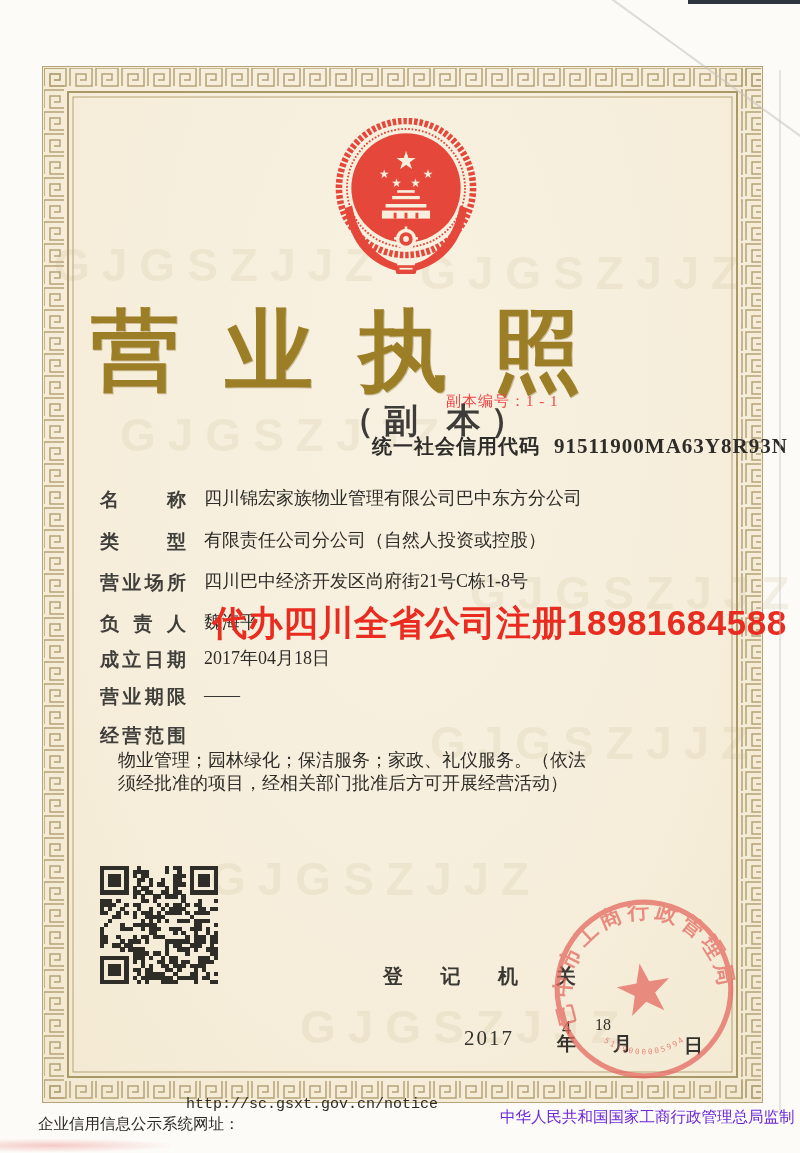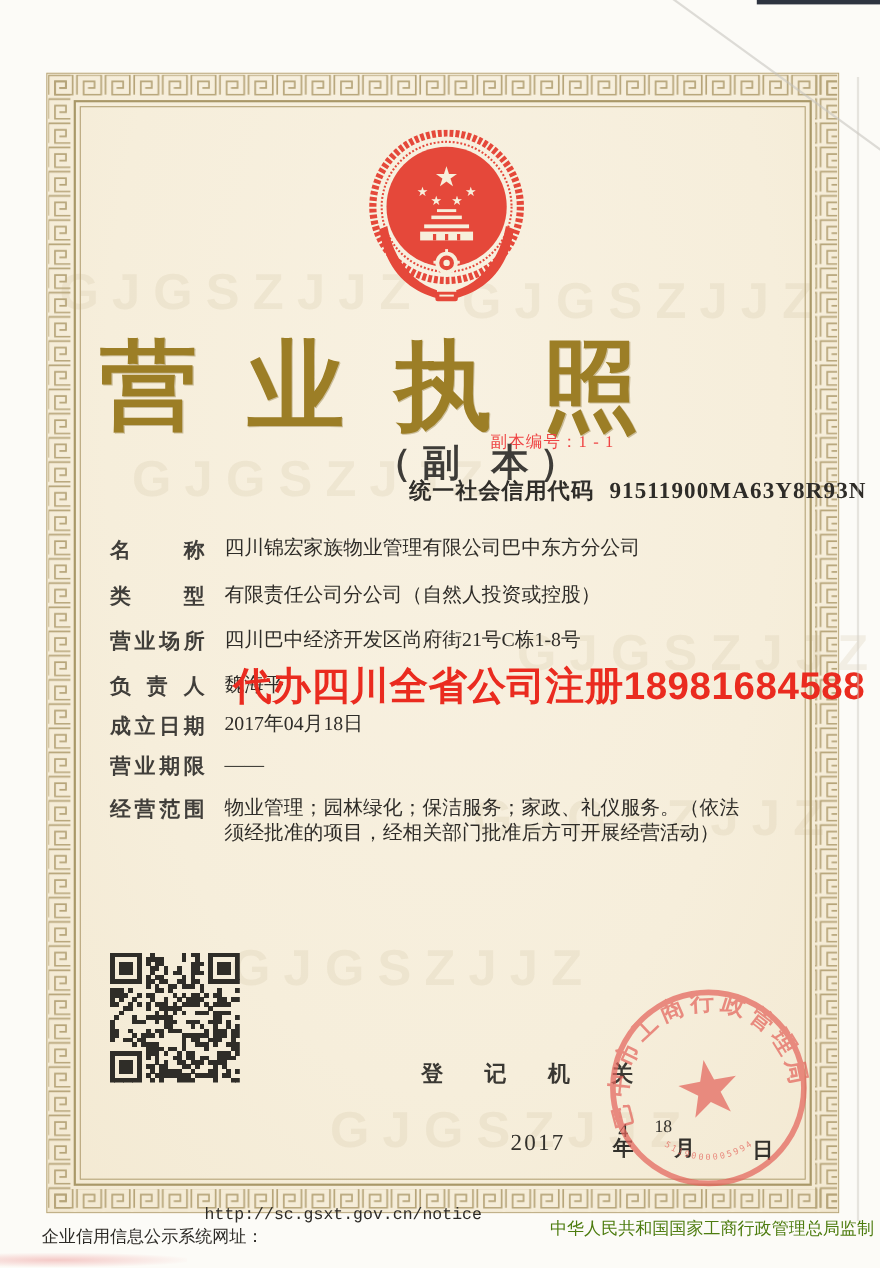--- a/index.html
+++ b/index.html
@@ -47,21 +47,21 @@
   
   .reg-label{position:absolute;left:383px;top:963px;font-size:20px;font-weight:700;color:#3a3833;
              letter-spacing:16px;white-space:nowrap;}
   .date-part{position:absolute;color:#33312c;font-family:"Liberation Serif",serif;}
   .seal{position:absolute;left:551px;top:896px;width:186px;height:186px;}
   
   .site-label{position:absolute;left:38px;top:1114px;font-size:15.5px;color:#2c2a26;
               font-family:"Liberation Serif",serif;}
   .site-url{position:absolute;left:186px;top:1096px;font-size:15px;color:#2c2a26;
             font-family:"Liberation Mono","DejaVu Sans Mono",monospace;}
-  .issuer{position:absolute;left:500px;top:1107px;font-size:15.5px;color:#4d7c0f;
+  .issuer{position:absolute;left:500px;top:1107px;font-size:15.5px;color:#6d28d9;
           font-family:"Liberation Serif",serif;}
 </style>
 </head>
 <body>
 
 <div class="sheet">
 
   <div class="paper-bg"></div>
 
   <div class="wm" style="left:54px;top:238px;">GJGSZJJZ</div>
@@ -143,21 +143,21 @@
     <span class="fvalue">魏海平</span>
   </div>
   <div class="row" style="top:647px;">
     <span class="flabel">成立日期</span>
     <span class="fvalue">2017年04月18日</span>
   </div>
   <div class="row" style="top:684px;">
     <span class="flabel">营业期限</span>
     <span class="fvalue">——</span>
   </div>
-  <div class="row" style="top:723px;">
+  <div class="row" style="top:723px;flex-direction:column;">
     <span class="flabel">经营范围</span>
     <span class="fvalue">物业管理；园林绿化；保洁服务；家政、礼仪服务。（依法须经批准的项目，经相关部门批准后方可开展经营活动）</span>
   </div>
 
   <div class="ad-overlay">代办四川全省公司注册18981684588</div>
 
   <svg id="qr" class="qr" viewBox="0 0 29 29" shape-rendering="crispEdges">
       <rect x="9" y="0" width="1.05" height="1.05" fill="#2f2d28"></rect>
       <rect x="16" y="0" width="1.05" height="1.05" fill="#2f2d28"></rect>
       <rect x="18" y="0" width="1.05" height="1.05" fill="#2f2d28"></rect>

